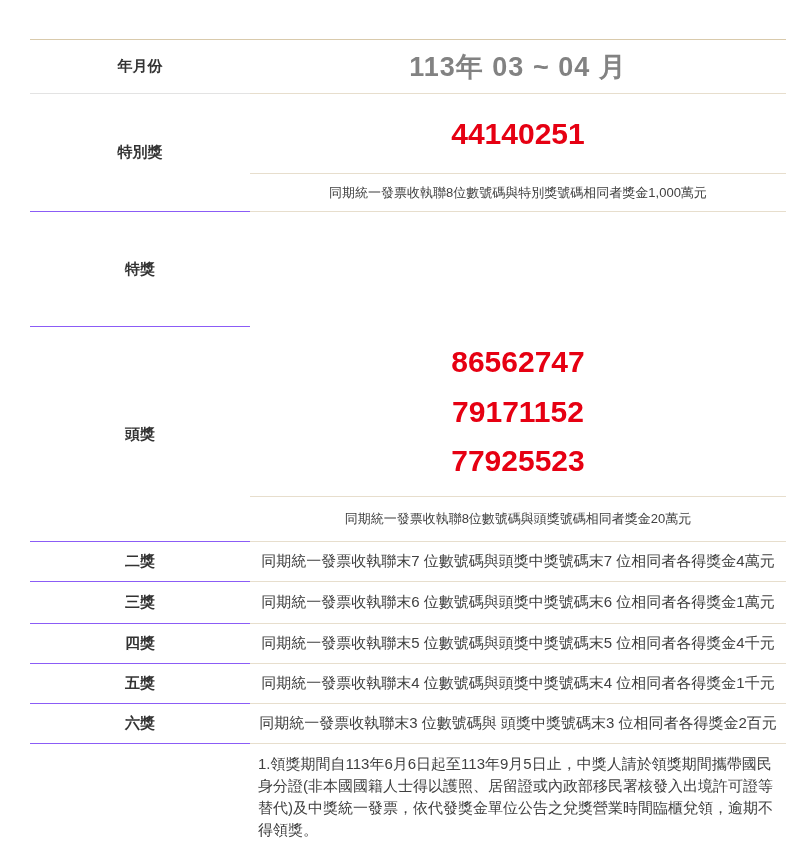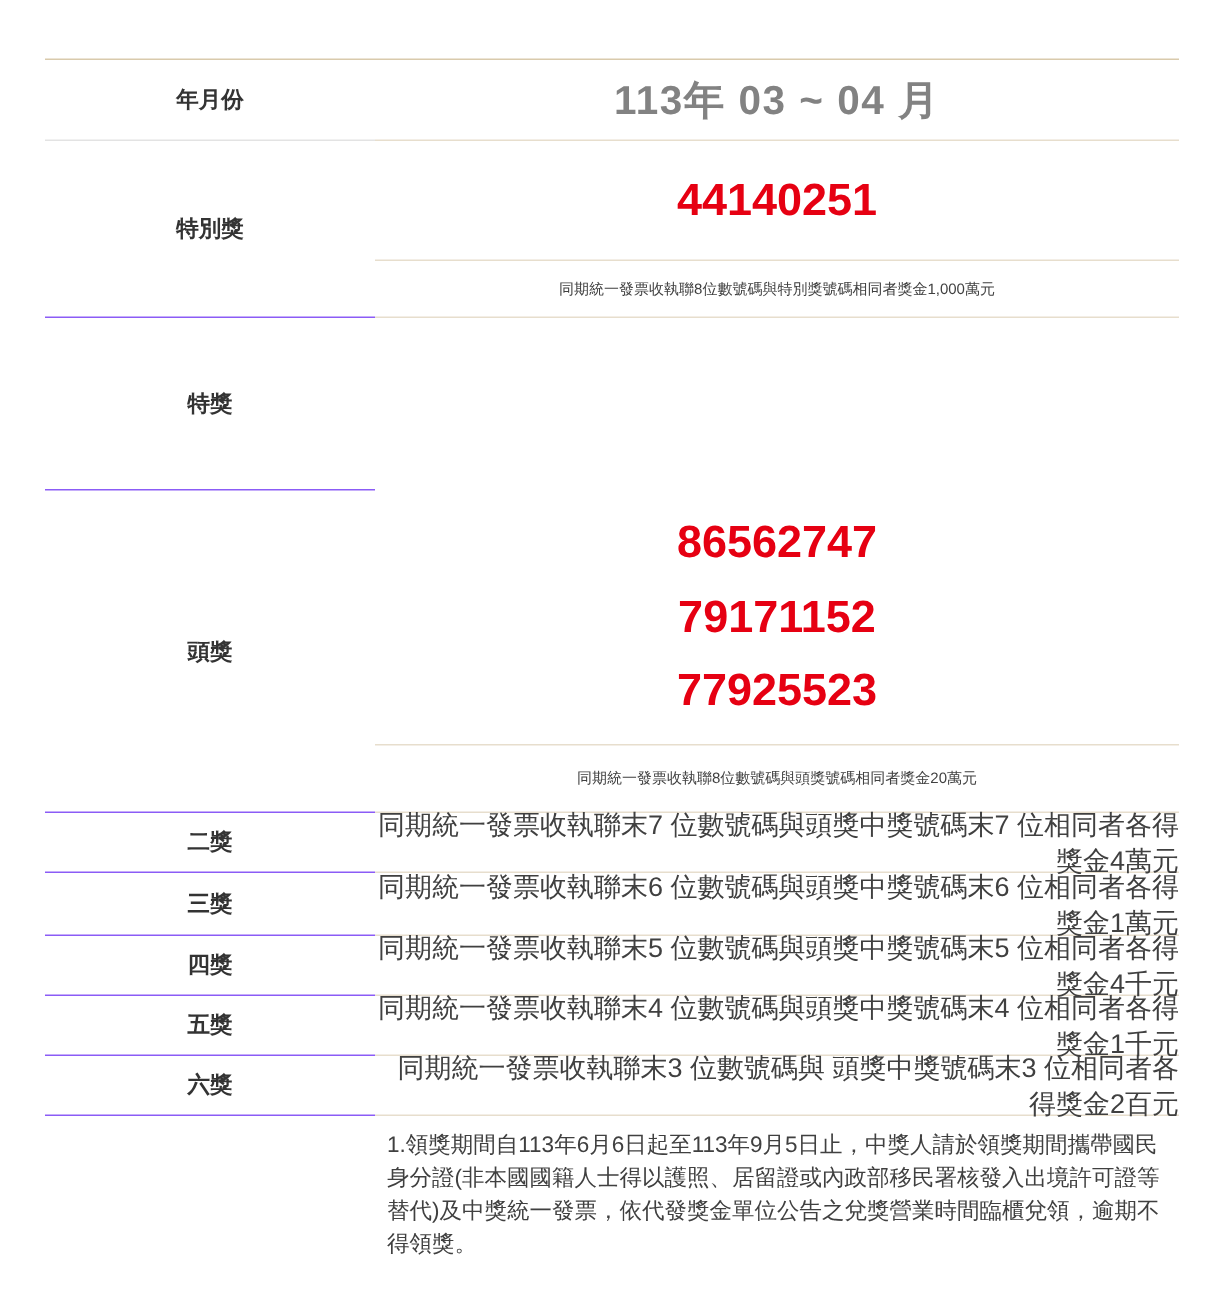--- a/index.html
+++ b/index.html
@@ -59,33 +59,33 @@
     align-items: center; justify-content: space-evenly;
   }
   .prize-number {
     font-size: 30px; font-weight: bold; color: #e60012;
     line-height: 1;
   }
   .row-desc {
     flex: none;
     display: flex; align-items: center; justify-content: center;
     border-top: 1px solid #e7decd;
-    font-size: 10px; color: #404040;
+    font-size: 13px; color: #404040;
   }
   .row-special .row-desc { height: 38px; }
   .row-grand   .row-desc { height: 38px; }
   .row-first   .row-desc { height: 45px; }
 
   
   .row-minor { height: 40px; }
   .row-minor.tall { height: 42px; }
   .row-minor .cell-content {
     flex-direction: row;
     align-items: center; justify-content: center;
-    font-size: 18px; color: #404040; text-align: right;
+    font-size: 15px; color: #404040;
   }
 
   
   .row-footer { }
   .row-footer .cell-label, .row-footer .cell-content { border-bottom: none; }
   .footnote {
     padding: 9px 8px 0 8px;
     font-size: 15px; color: #404040;
     line-height: 22px;
     text-align: left;

